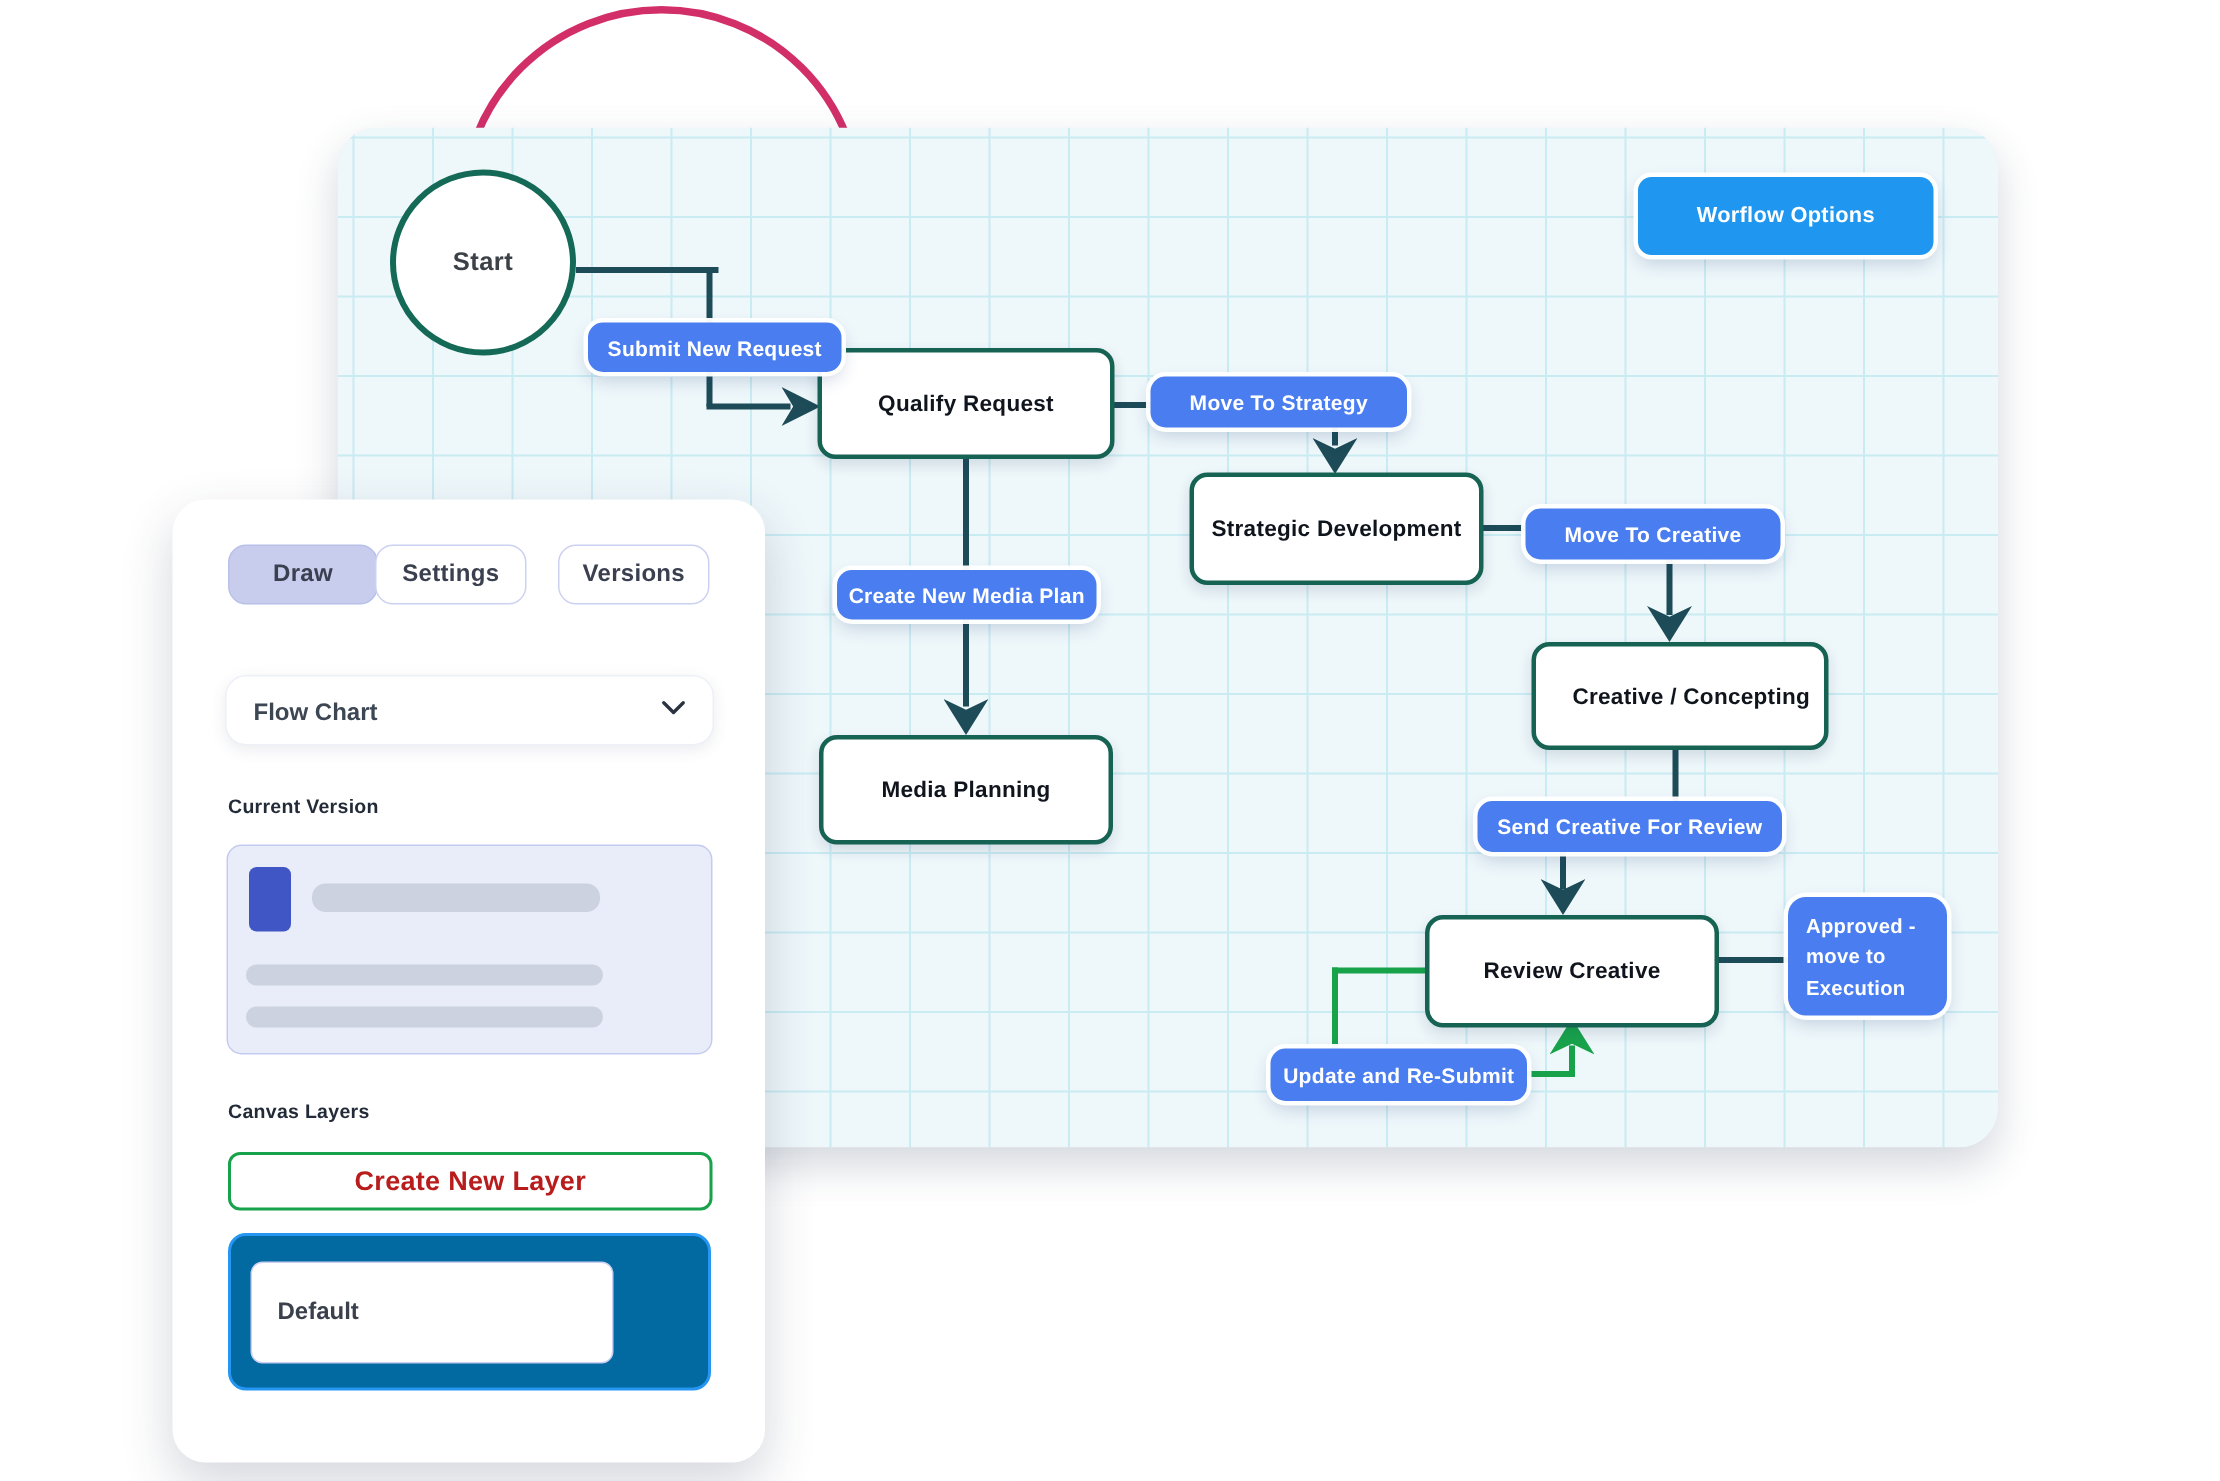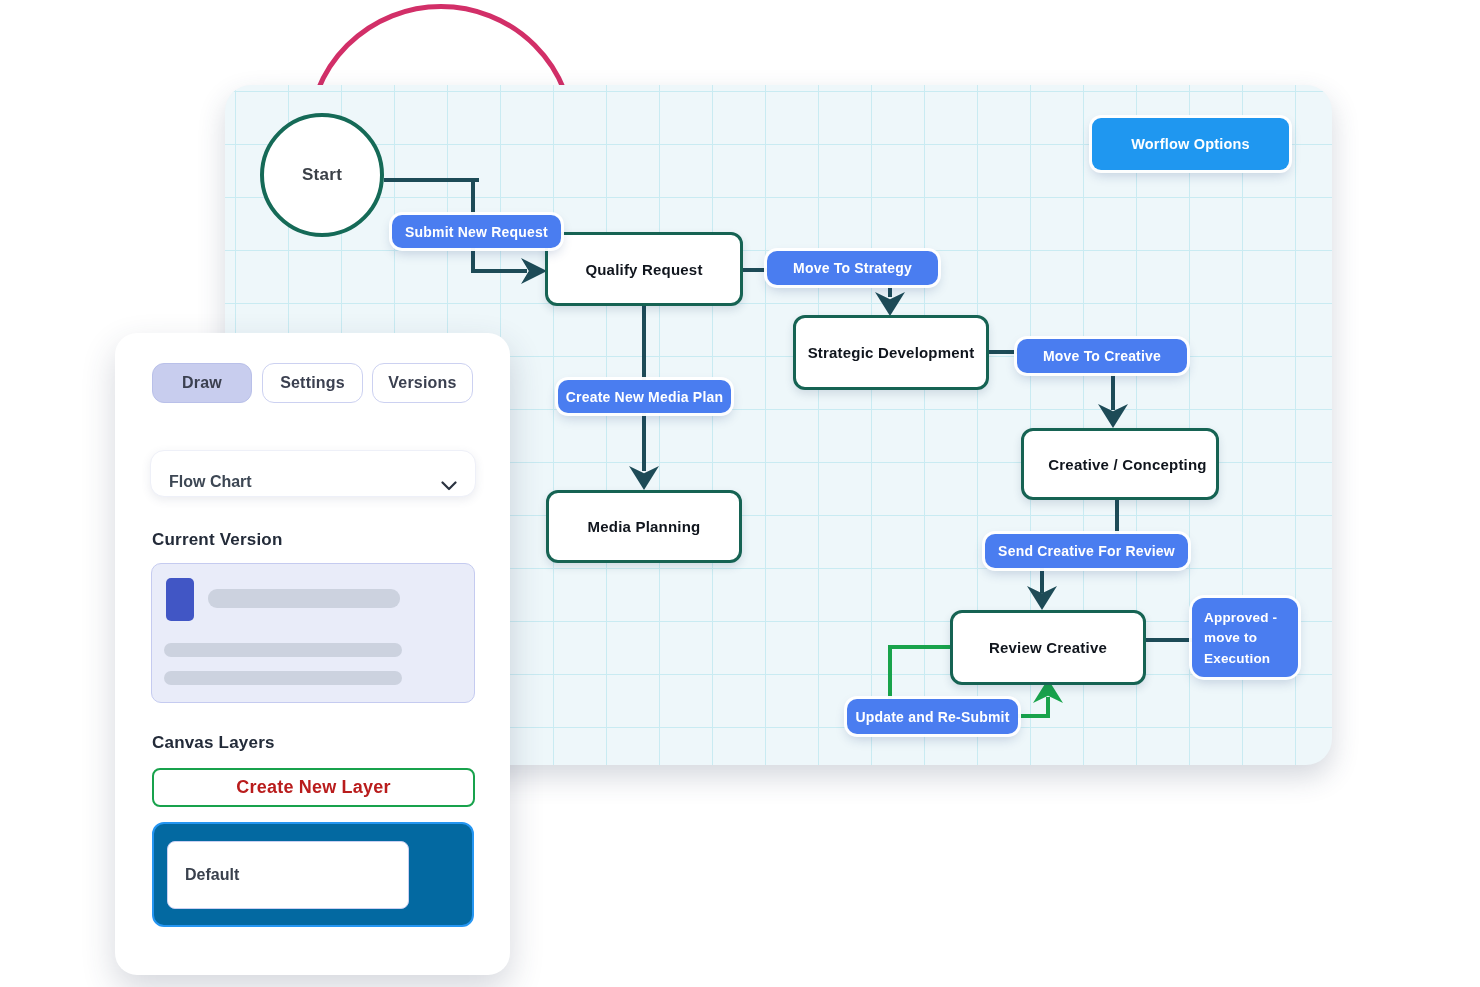--- a/index.html
+++ b/index.html
@@ -56,25 +56,25 @@
     background:#ffffff; border-radius:22px;
     box-shadow:0 14px 34px rgba(45,55,85,.20); }
   .tab { position:absolute; height:40px; border-radius:12px; display:flex;
     align-items:center; justify-content:center; font-weight:700; font-size:16px;
     color:#3b4050; cursor:pointer; letter-spacing:.2px; }
   .tab.active { background:#c8cdee; border:1.5px solid #b9c0e9; }
   .tab.idle { background:#ffffff; border:1.5px solid #ccd1f1; }
 
   .dropdown { position:absolute; left:35px; top:117px; width:326px; height:47px;
     background:#ffffff; border:1px solid #eef0f8; border-radius:14px;
-    box-shadow:0 3px 10px rgba(60,70,110,.10); display:flex; align-items:flex-end;
-    padding:5px 18px; font-weight:700; font-size:16px; color:#3d4754; cursor:pointer; }
+    box-shadow:0 3px 10px rgba(60,70,110,.10); display:flex; align-items:flex-start;
+    padding:16px 18px; font-weight:700; font-size:16px; color:#3d4754; cursor:pointer; }
   .dropdown .chev { margin-left:auto; display:flex; align-items:center; }
 
-  .heading { position:absolute; font-weight:700; font-size:17px; color:#232b39;
+  .heading { position:absolute; font-weight:700; font-size:13px; color:#232b39;
     letter-spacing:.2px; }
 
   .version-card { position:absolute; left:36px; top:230px; width:324px; height:140px;
     background:#e9ecf9; border:1.5px solid #c5cbf0; border-radius:10px; cursor:pointer; }
   .v-thumb { position:absolute; left:14px; top:14px; width:28px; height:43px;
     background:#4156c5; border-radius:5px; }
   .v-bar { position:absolute; background:#ccd2df; border-radius:9px; }
 
   .create-layer { position:absolute; left:37px; top:435px; width:323px; height:39px;
     background:#ffffff; border:2px solid #18a24c; border-radius:8px;
@@ -138,21 +138,21 @@
   <div class="pill" style="left:792px; top:254px; width:170px; height:34px;">Move To Creative</div>
   <div class="pill" style="left:333px; top:295px; width:173px; height:33px;">Create New Media Plan</div>
   <div class="pill" style="left:760px; top:449px; width:203px; height:34px;">Send Creative For Review</div>
   <div class="pill multiline" style="left:967px; top:513px; width:106px; height:79px;">Approved - move to Execution</div>
   <div class="pill" style="left:622px; top:614px; width:171px; height:35px;">Update and Re-Submit</div>
 </div>
 
 <div class="abs panel">
 
   <div class="tab active" style="left:37px; top:30px; width:100px;">Draw</div>
-  <div class="tab idle" style="left:147px; top:30px; width:101px;">Settings</div>
+  <div class="tab idle" style="left:135px; top:30px; width:101px;">Settings</div>
   <div class="tab idle" style="left:257px; top:30px; width:101px;">Versions</div>
 
   <div class="dropdown">
     <span>Flow Chart</span>
     <span class="chev">
       <svg width="16" height="10" viewBox="0 0 16 10">
           <path d="M1.5 1.5 L8 8 L14.5 1.5" fill="none" stroke="#2b3340" stroke-width="2.2" stroke-linecap="round" stroke-linejoin="round"></path>
         </svg>
     </span>
   </div>

